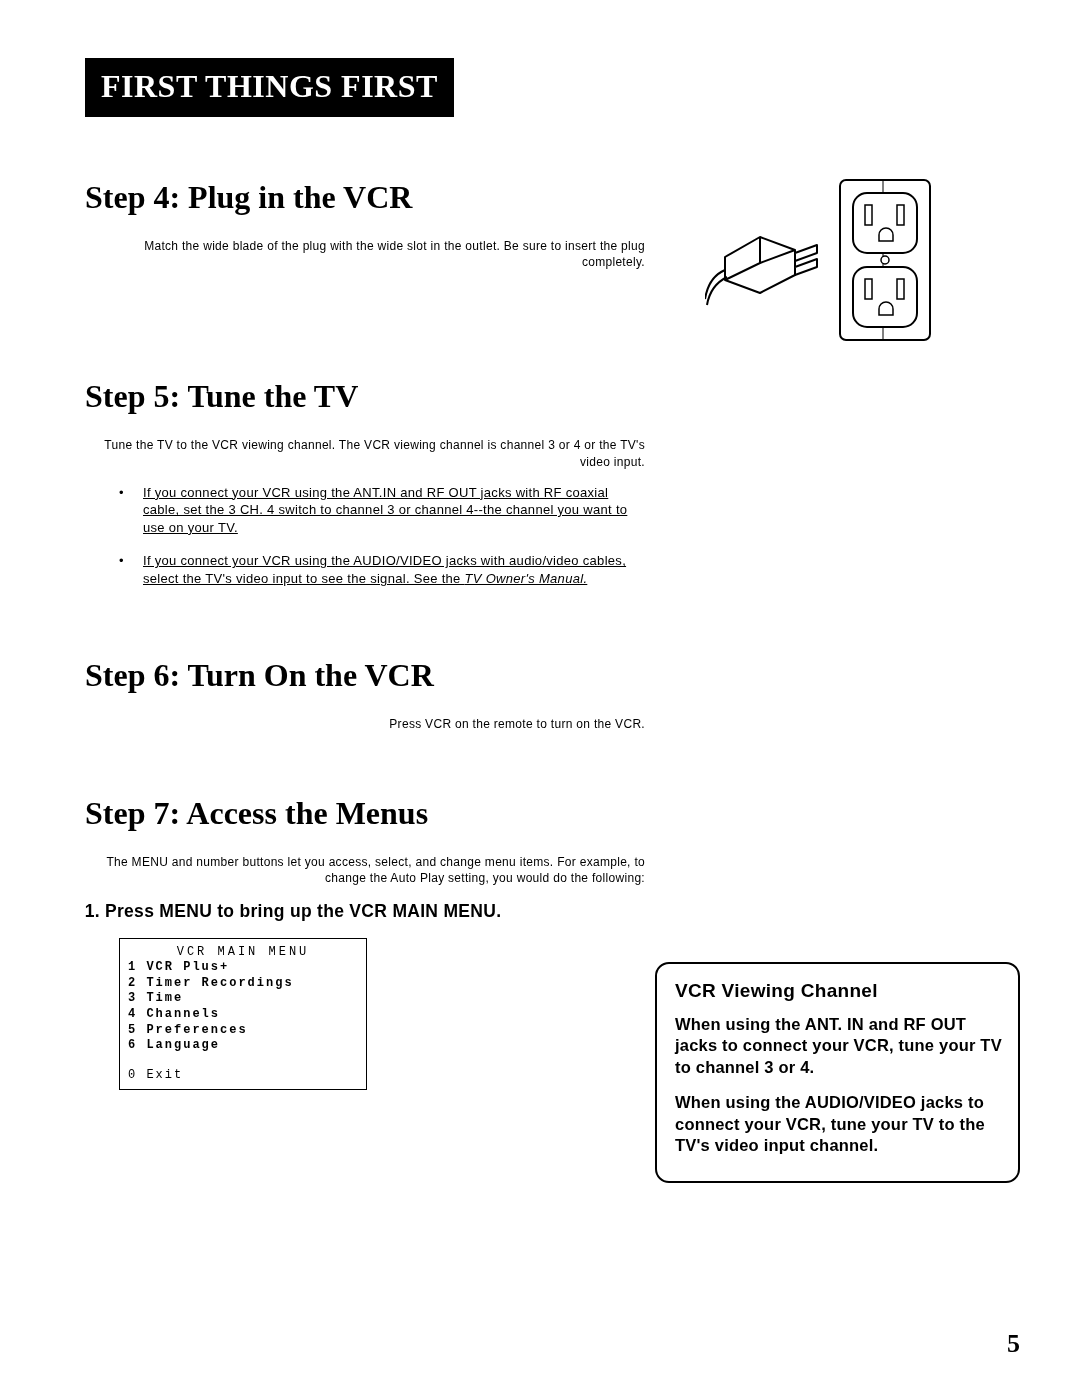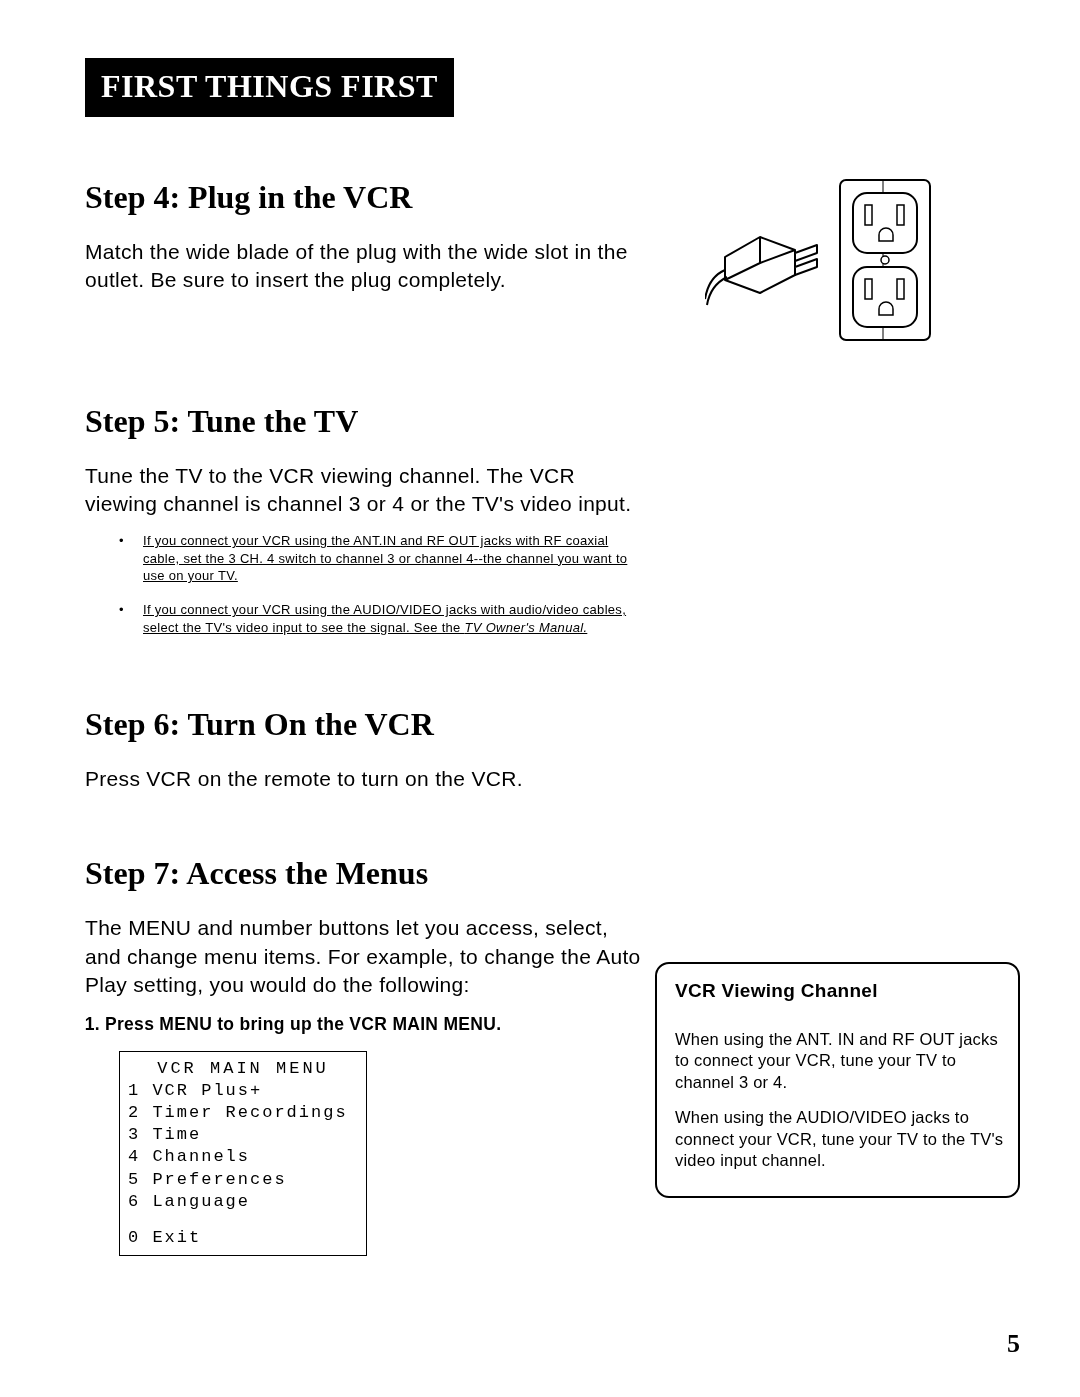--- a/index.html
+++ b/index.html
@@ -34,24 +34,25 @@
     font-family: "Times New Roman", Times, serif;
     font-weight: bold;
     font-size: 32px;
     margin: 0 0 22px 0;
   }
   .step4-block { margin-top: 62px; }
   .step5-block { margin-top: 108px; }
   .step6-block { margin-top: 70px; }
   .step7-block { margin-top: 62px; }
   p.body {
-    font-size: 21px;
+    font-size: 12px;
     line-height: 1.35;
     margin: 0 0 14px 0;
     letter-spacing: 0.3px;
+    text-align: right;
   }
   ul.bullets {
     list-style: none;
     padding: 0 0 0 34px;
     margin: 8px 0 0 0;
   }
   ul.bullets li {
     position: relative;
     font-size: 13px;
     line-height: 1.35;
@@ -76,30 +77,31 @@
     line-height: 1.35;
     letter-spacing: 0.3px;
     font-weight: bold;
   }
   .menu-box {
     border: 1.5px solid #000;
     width: 230px;
     margin: 14px 0 0 34px;
     padding: 6px 8px 6px 8px;
     font-family: "Courier New", Courier, monospace;
-    font-size: 17px;
+    font-size: 12px;
     letter-spacing: 2px;
     line-height: 1.3;
   }
   .menu-box .menu-title {
     text-align: center;
     letter-spacing: 3px;
   }
   .menu-box .menu-item {
     white-space: pre;
+    font-weight: bold;
   }
   .menu-box .menu-exit {
     margin-top: 14px;
     white-space: pre;
   }
   
   .plug-ill {
     position: absolute;
     top: 175px;
     right: 140px;
@@ -113,25 +115,25 @@
     top: 962px;
     width: 365px;
     border: 2.5px solid #000;
     border-radius: 14px;
     box-sizing: border-box;
     padding: 16px 14px 16px 18px;
   }
   .callout-title {
     font-weight: bold;
     font-size: 19px;
-    margin-bottom: 27px;
+    margin-bottom: 12px;
     letter-spacing: 0.3px;
   }
   .callout p {
-    font-weight: normal;
+    font-weight: bold;
     font-size: 16.5px;
     line-height: 1.3;
     margin: 0 0 14px 0;
     letter-spacing: 0.2px;
   }
   .callout p:last-child { margin-bottom: 8px; }
   .page-number {
     position: absolute;
     right: 60px;
     bottom: 38px;

